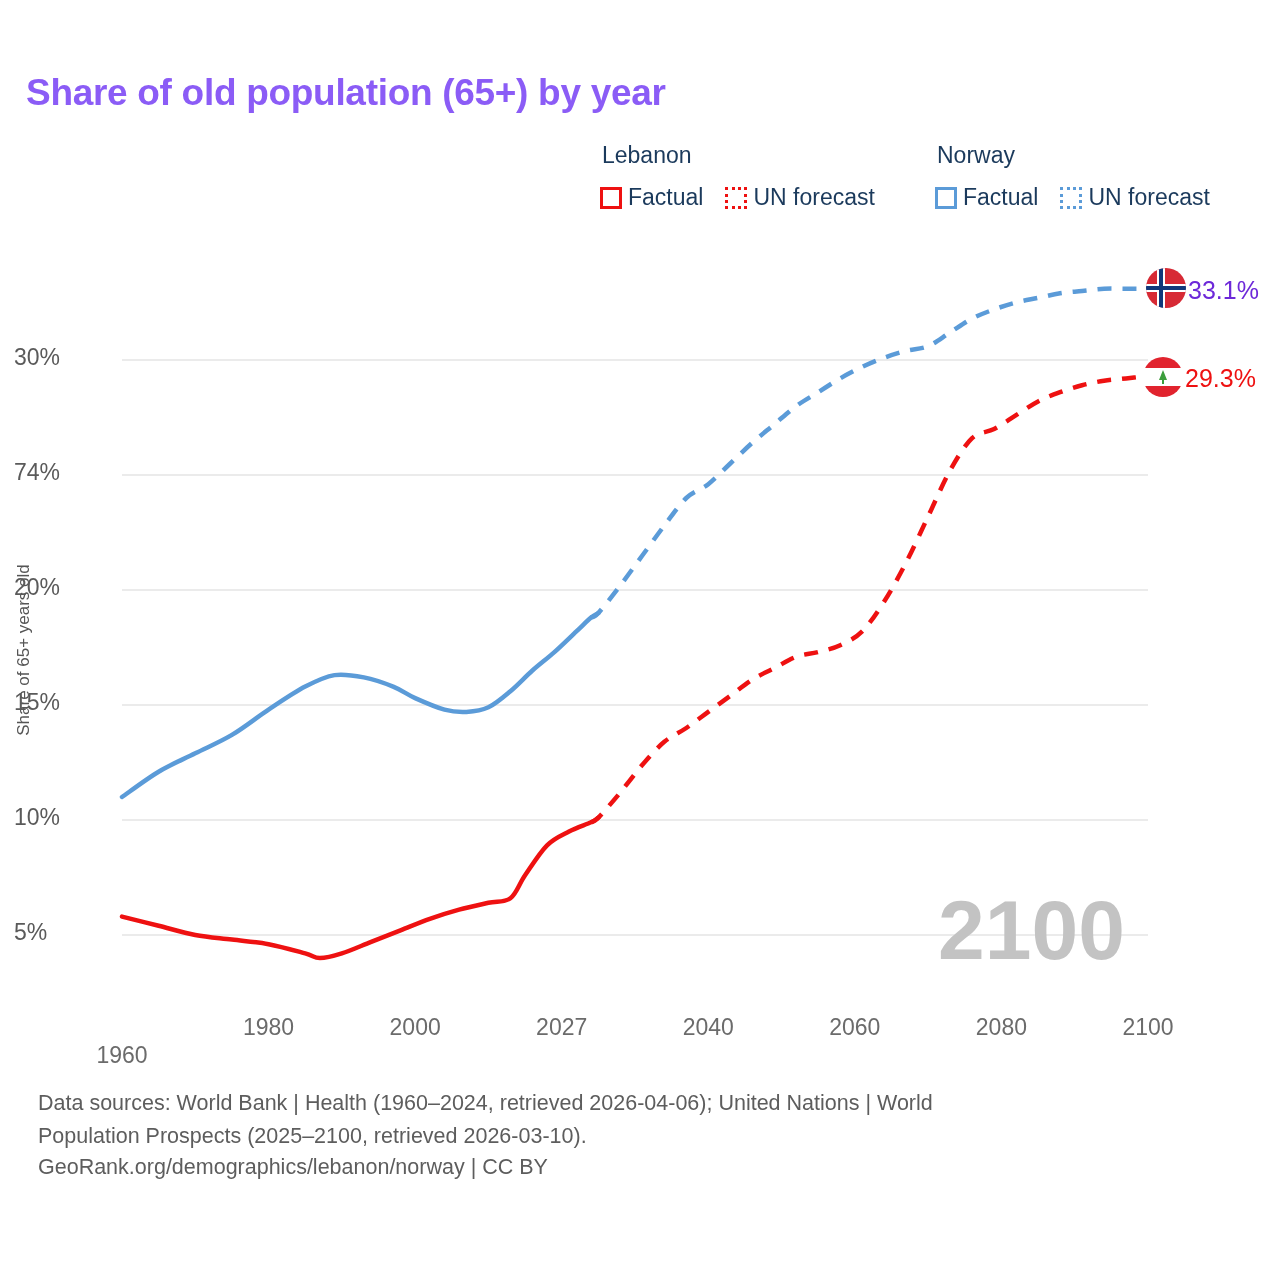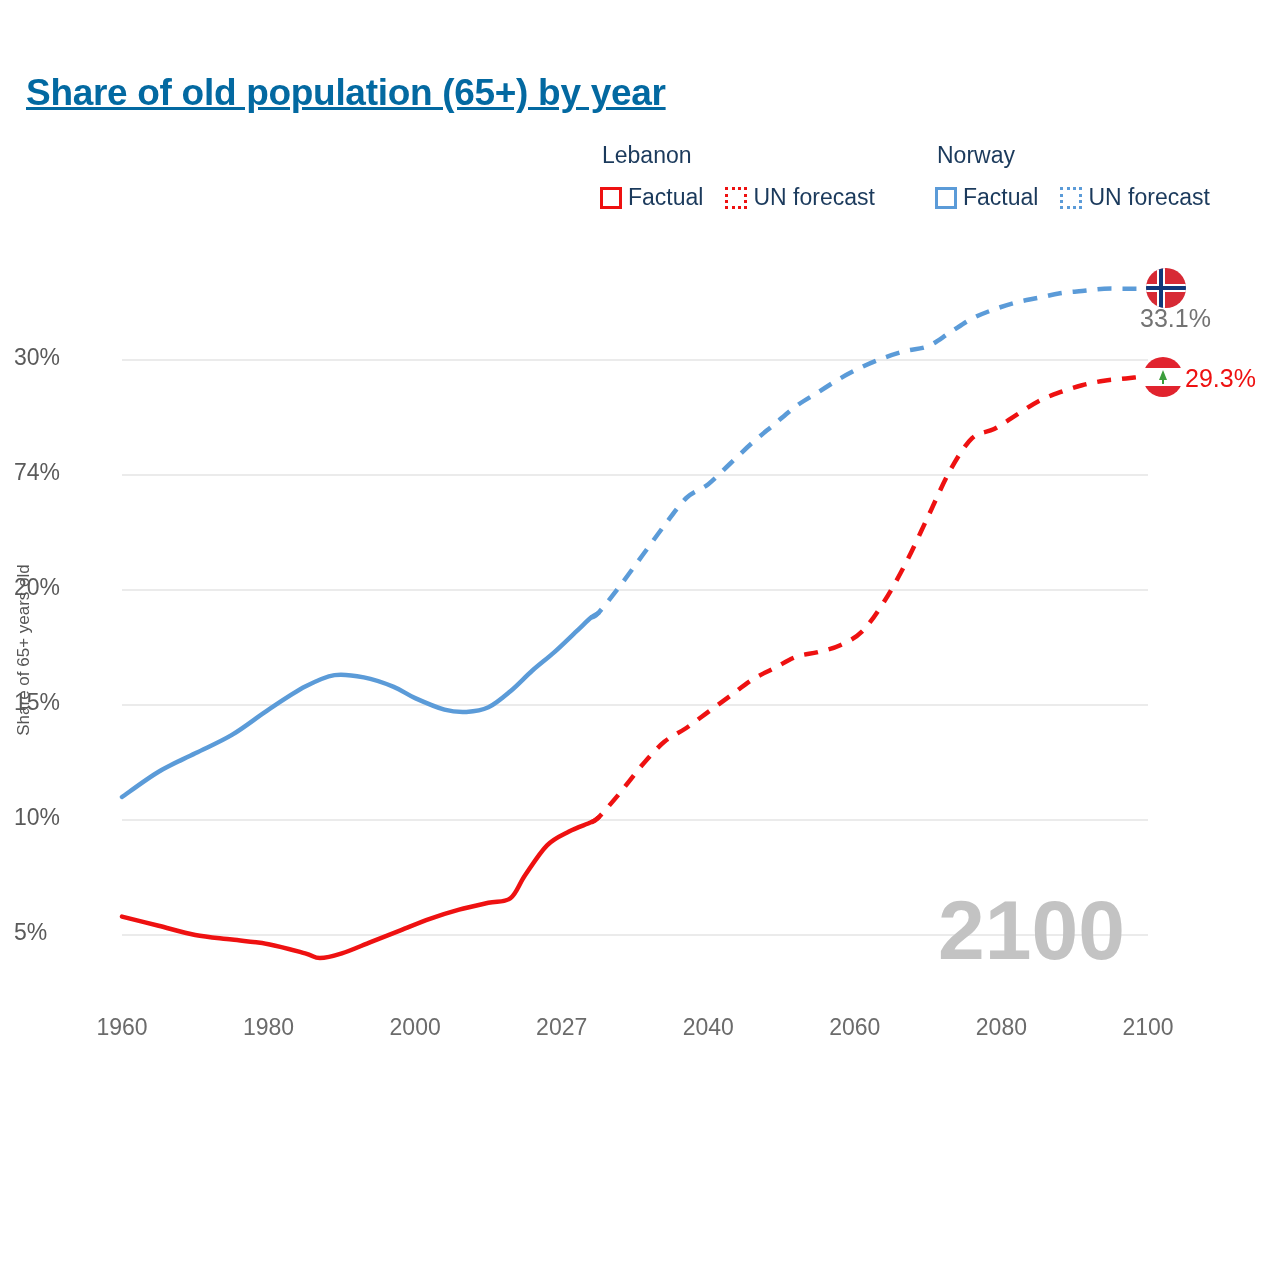--- a/index.html
+++ b/index.html
@@ -23,23 +23,22 @@
   }
 
   
   #chart-title {
     position: absolute;
     left: 26px;
     top: 72px;
     font-size: 37px;
     font-weight: bold;
     letter-spacing: -0.3px;
-    color: #0369a1;
-    white-space: nowrap;
-    text-decoration: underline;
+    color: #8b5cf6;
+    white-space: nowrap;
   }
 
   
   #legend {
     position: absolute;
     left: 600px;
     top: 142px;
     width: 660px;
     height: 80px;
   }
@@ -129,21 +128,21 @@
     line-height: 1;
     white-space: nowrap;
   }
 
   
   .end-label {
     position: absolute;
     font-size: 25px;
     white-space: nowrap;
   }
-  .end-label.norway  { left: 1140px; top: 276px; color: #737373; margin-top: 28px; }
+  .end-label.norway  { left: 1188px; top: 276px; color: #6d28d9; }
   .end-label.lebanon { left: 1185px; top: 364px; color: #ee1111; }
 
   .flag {
     position: absolute;
     width: 40px;
     height: 40px;
     border-radius: 50%;
     overflow: hidden;
   }
   .flag.norway  { left: 1146px; top: 268px; }
@@ -212,21 +211,21 @@
         <path d="M 591.03 822.30 C 592.25 821.53, 593.47 822.68, 598.36 817.70 C 603.24 812.72, 613.01 801.22, 620.34 792.40 C 627.67 783.58, 635.00 773.23, 642.33 764.80 C 649.66 756.37, 656.99 747.93, 664.31 741.80 C 671.64 735.67, 678.97 732.98, 686.30 728.00 C 693.63 723.02, 700.96 717.27, 708.29 711.90 C 715.61 706.53, 722.94 701.17, 730.27 695.80 C 737.60 690.43, 744.93 684.30, 752.26 679.70 C 759.59 675.10, 766.91 672.03, 774.24 668.20 C 781.57 664.37, 788.90 659.38, 796.23 656.70 C 803.56 654.02, 810.89 654.02, 818.21 652.10 C 825.54 650.18, 832.87 648.65, 840.20 645.20 C 847.53 641.75, 854.86 638.68, 862.19 631.40 C 869.51 624.12, 876.84 613.00, 884.17 601.50 C 891.50 590.00, 898.83 576.58, 906.16 562.40 C 913.49 548.22, 920.81 531.73, 928.14 516.40 C 935.47 501.07, 942.80 483.43, 950.13 470.40 C 957.46 457.37, 964.79 445.10, 972.11 438.20 C 979.44 431.30, 986.77 432.83, 994.10 429.00 C 1001.43 425.17, 1008.76 419.80, 1016.09 415.20 C 1023.41 410.60, 1030.74 405.23, 1038.07 401.40 C 1045.40 397.57, 1052.73 394.88, 1060.06 392.20 C 1067.39 389.52, 1074.71 387.22, 1082.04 385.30 C 1089.37 383.38, 1096.70 381.85, 1104.03 380.70 C 1111.36 379.55, 1118.69 379.17, 1126.01 378.40 C 1133.34 377.63, 1144.34 376.48, 1148.00 376.10" fill="none" stroke="#ee1111" stroke-width="4.5" stroke-linecap="butt" stroke-linejoin="round" stroke-dasharray="14 11"></path>
       </svg>
     <div id="y-axis-title">Share of 65+ years old</div>
     <div id="tick-layer">
         <div class="y-tick-label" style="left: 14px; top: 919px;">5%</div>
         <div class="y-tick-label" style="left: 14px; top: 804px;">10%</div>
         <div class="y-tick-label" style="left: 14px; top: 689px;">15%</div>
         <div class="y-tick-label" style="left: 14px; top: 574px;">20%</div>
         <div class="y-tick-label" style="left: 14px; top: 459px;">74%</div>
         <div class="y-tick-label" style="left: 14px; top: 344px;">30%</div>
-        <div class="x-tick-label" style="left: 62px;">1960</div>
+        <div class="x-tick-label" style="left: 62px; margin-top: 28px;">1960</div>
         <div class="x-tick-label" style="left: 208.571px;">1980</div>
         <div class="x-tick-label" style="left: 355.143px;">2000</div>
         <div class="x-tick-label" style="left: 501.714px;">2027</div>
         <div class="x-tick-label" style="left: 648.286px;">2040</div>
         <div class="x-tick-label" style="left: 794.857px;">2060</div>
         <div class="x-tick-label" style="left: 941.429px;">2080</div>
         <div class="x-tick-label" style="left: 1088px;">2100</div>
       </div>
     <div id="watermark">2100</div>
   </div>
@@ -246,14 +245,19 @@
     <svg width="40" height="40" viewBox="0 0 40 40">
       <rect width="40" height="40" fill="#ffffff"></rect>
       <rect x="0" y="0" width="40" height="11" fill="#e1232e"></rect>
       <rect x="0" y="29" width="40" height="11" fill="#e1232e"></rect>
       <path d="M20 13 L24 23 L16 23 Z" fill="#3c9e3c"></path>
       <rect x="19" y="22" width="2" height="5" fill="#3c9e3c"></rect>
     </svg>
   </div>
   <div class="end-label lebanon">29.3%</div>
 
+  <div id="footer">
+    <div>Data sources: World Bank | Health (1960–2024, retrieved 2026-04-06); United Nations | World</div>
+    <div class="line2">Population Prospects (2025–2100, retrieved 2026-03-10).</div>
+    <div class="line3">GeoRank.org/demographics/lebanon/norway | CC BY</div>
+  </div>
 
 </div>
 
 </body></html>

